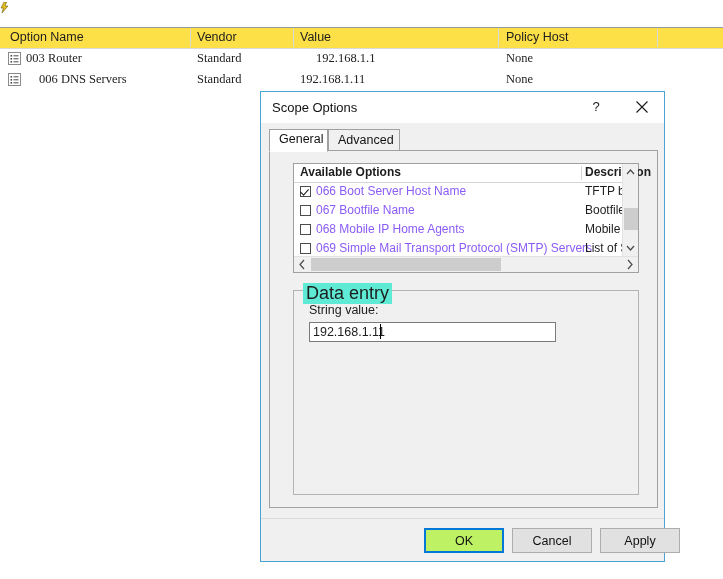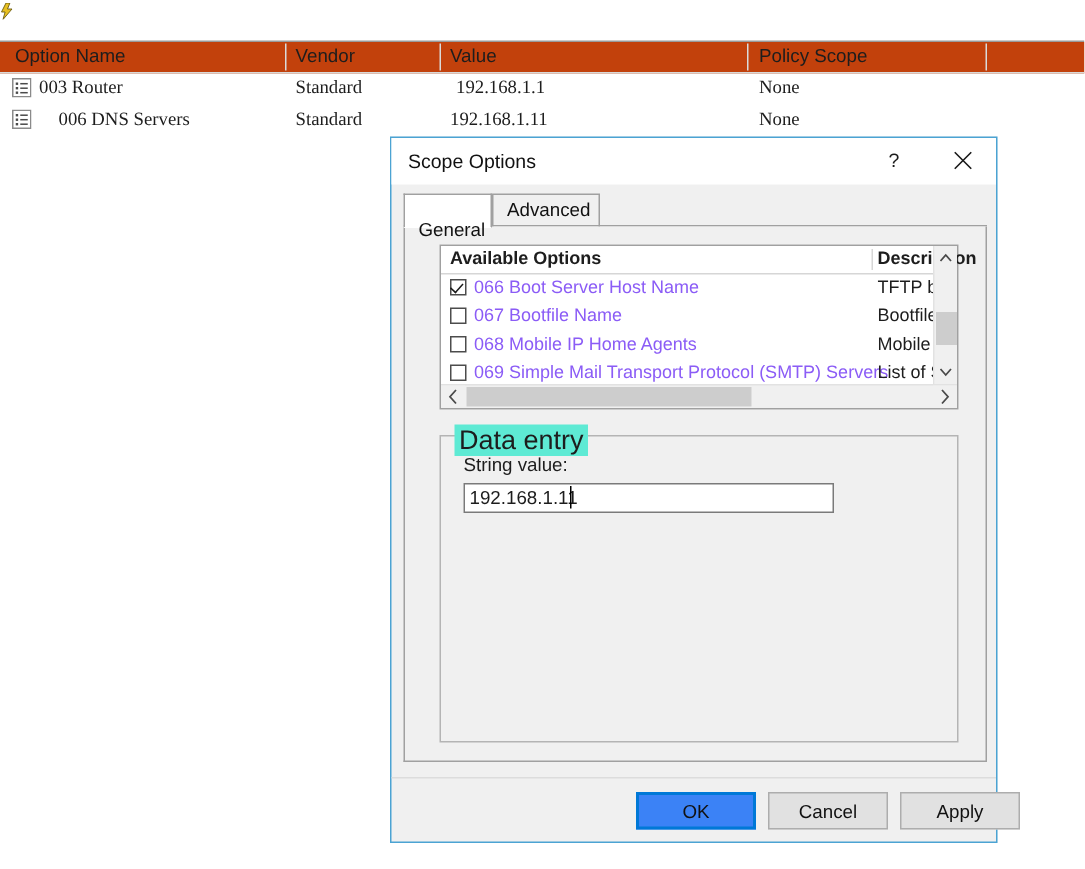--- a/index.html
+++ b/index.html
@@ -34,21 +34,21 @@
   #options-grid {
     position: absolute;
     left: 0; top: 27px;
     width: 723px; height: 552px;
     background: #ffffff;
     border-top: 1px solid #9a9a9a;
   }
   #grid-header {
     position: relative;
     height: 20px;
-    background: #c2410c;
+    background: #fde047;
     border-bottom: 1px solid #d9d9d9;
   }
   .grid-col-head {
     position: absolute;
     top: 2px;
     font-size: 12.5px;
     color: #1d1d1d;
     white-space: nowrap;
   }
   .grid-col-sep {
@@ -127,21 +127,21 @@
     padding: 3px 9px 0 9px;
     border: 1px solid #a0a0a0;
     background: #f0f0f0;
     white-space: nowrap;
     cursor: default;
   }
   .tab.selected {
     background: #ffffff;
     border-bottom: 1px solid #ffffff;
     z-index: 3;
-    padding-top: 16px;
+    padding-top: 2px;
     height: 23px;
   }
   #tab-underline {
     position: absolute;
     left: 8px; top: 58px;
     width: 389px; height: 1px;
     background: #a0a0a0;
   }
 
   
@@ -325,21 +325,21 @@
     border: 1px solid #adadad;
     box-sizing: border-box;
     font-family: "Liberation Sans", sans-serif;
     font-size: 12.5px;
     color: #111111;
     cursor: default;
   }
   #ok-btn {
     left: 163px;
     border: 2px solid #0078d7;
-    background: #3b82f6;
+    background: #bef264;
   }
   #cancel-btn { left: 251px; }
   #apply-btn  { left: 339px; }
 </style>
 </head>
 <body>
 
 <div id="top-strip">
   <span id="top-strip-icon">
     <svg width="9" height="11" viewBox="0 0 9 11">
@@ -350,39 +350,39 @@
 
 <div id="options-grid">
 
   <div id="grid-header">
     <span class="grid-col-head" style="left:10px">Option Name</span>
     <span class="grid-col-sep" style="left:190px"></span>
     <span class="grid-col-head" style="left:197px">Vendor</span>
     <span class="grid-col-sep" style="left:293px"></span>
     <span class="grid-col-head" style="left:300px">Value</span>
     <span class="grid-col-sep" style="left:498px"></span>
-    <span class="grid-col-head" style="left:506px">Policy Scope</span>
+    <span class="grid-col-head" style="left:506px">Policy Host</span>
     <span class="grid-col-sep" style="left:657px"></span>
   </div>
 
   <div class="grid-row">
     <span class="row-icon">
       <svg width="13" height="13" viewBox="0 0 13 13">
         <rect x="0.5" y="0.5" width="12" height="12" fill="#ffffff" stroke="#8a8a8a"></rect>
         <rect x="2.5" y="3" width="1.6" height="1.6" fill="#4a4a4a"></rect>
         <rect x="2.5" y="6" width="1.6" height="1.6" fill="#4a4a4a"></rect>
         <rect x="2.5" y="9" width="1.6" height="1.6" fill="#4a4a4a"></rect>
         <rect x="5.5" y="3.3" width="5" height="1" fill="#4a4a4a"></rect>
         <rect x="5.5" y="6.3" width="5" height="1" fill="#4a4a4a"></rect>
         <rect x="5.5" y="9.3" width="5" height="1" fill="#4a4a4a"></rect>
       </svg>
     </span>
     <span class="grid-cell" style="left:26px">003 Router</span>
     <span class="grid-cell" style="left:197px">Standard</span>
-    <span class="grid-cell" style="left:304px">192.168.1.1</span>
+    <span class="grid-cell" style="left:316px">192.168.1.1</span>
     <span class="grid-cell" style="left:506px">None</span>
   </div>
 
   <div class="grid-row">
     <span class="row-icon">
       <svg width="13" height="13" viewBox="0 0 13 13">
         <rect x="0.5" y="0.5" width="12" height="12" fill="#ffffff" stroke="#8a8a8a"></rect>
         <rect x="2.5" y="3" width="1.6" height="1.6" fill="#4a4a4a"></rect>
         <rect x="2.5" y="6" width="1.6" height="1.6" fill="#4a4a4a"></rect>
         <rect x="2.5" y="9" width="1.6" height="1.6" fill="#4a4a4a"></rect>

